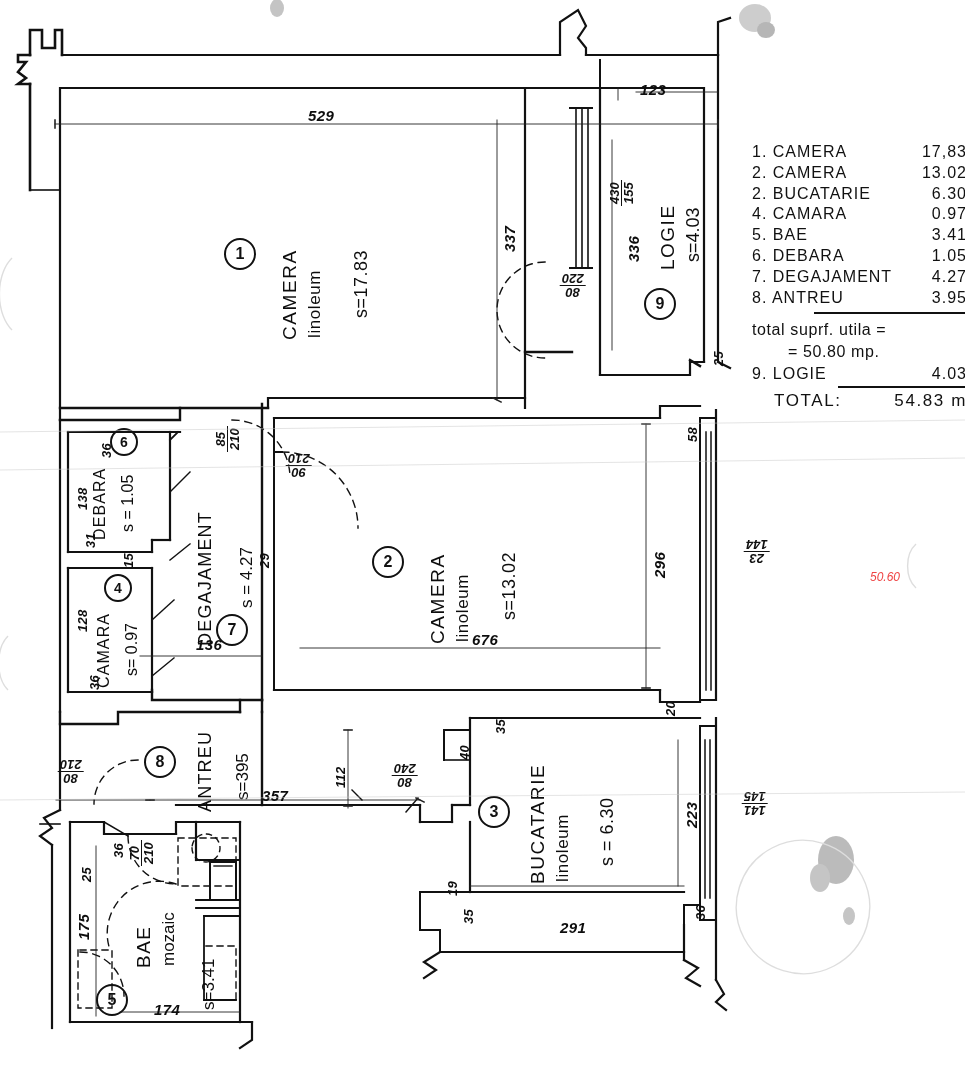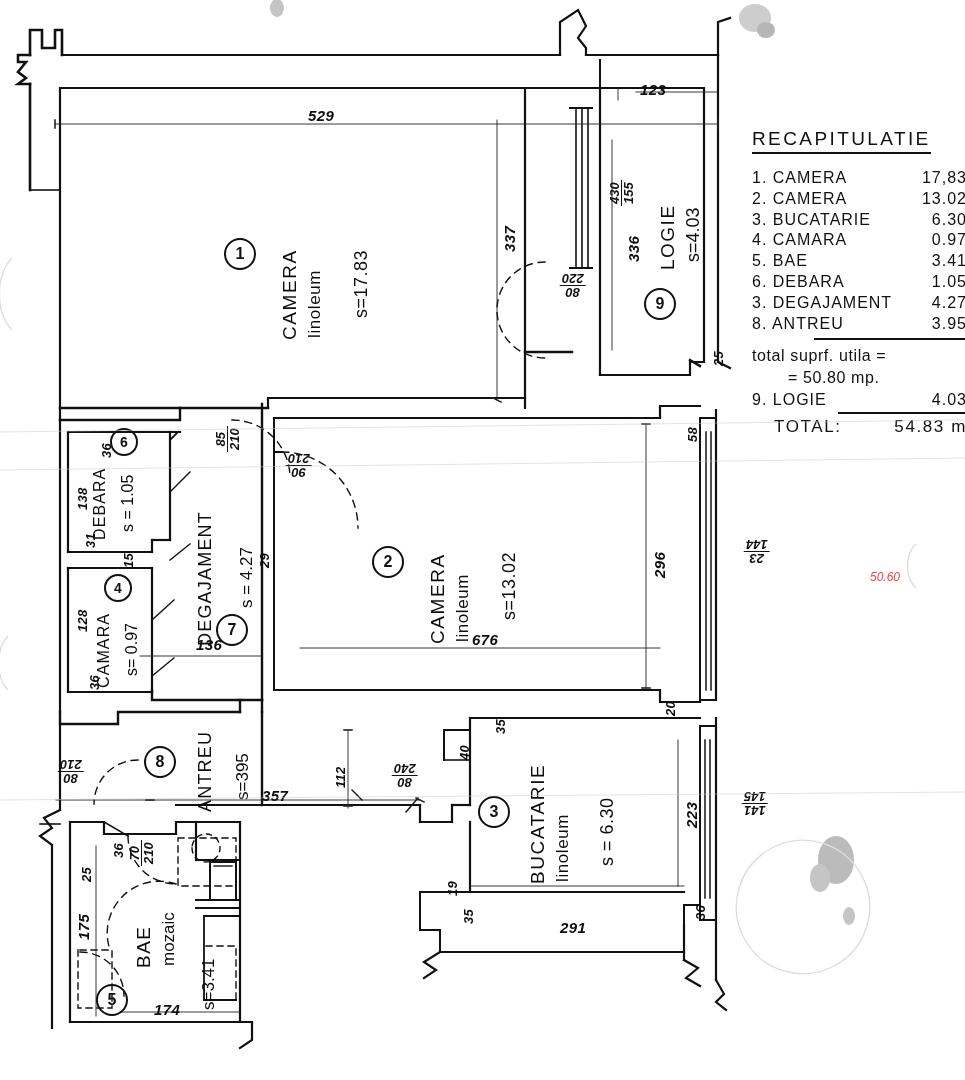--- a/index.html
+++ b/index.html
@@ -357,49 +357,48 @@
     <span class="n">23</span>
     <span class="d">144</span>
   </div>
 
   <div class="frac rot180" style="left:742px;top:790px;">
     <span class="n">141</span>
     <span class="d">145</span>
   </div>
 
   <div class="recap">
-    <div class="recap-title">RECAPITULATIE</div>
 
     <div class="recap-list">
       <div class="recap-row">
         <span class="nm">1. CAMERA</span>
         <span class="vl">17,83</span>
       </div>
       <div class="recap-row">
         <span class="nm">2. CAMERA</span>
         <span class="vl">13.02</span>
       </div>
       <div class="recap-row">
-        <span class="nm">3. BUCATARIE</span>
+        <span class="nm">2. BUCATARIE</span>
         <span class="vl">6.30</span>
       </div>
       <div class="recap-row">
         <span class="nm">4. CAMARA</span>
         <span class="vl">0.97</span>
       </div>
       <div class="recap-row">
         <span class="nm">5. BAE</span>
         <span class="vl">3.41</span>
       </div>
       <div class="recap-row">
         <span class="nm">6. DEBARA</span>
         <span class="vl">1.05</span>
       </div>
       <div class="recap-row">
-        <span class="nm">3. DEGAJAMENT</span>
+        <span class="nm">7. DEGAJAMENT</span>
         <span class="vl">4.27</span>
       </div>
       <div class="recap-row">
         <span class="nm">8. ANTREU</span>
         <span class="vl">3.95</span>
       </div>
     </div>
 
     <div class="rule-a"></div>
 

